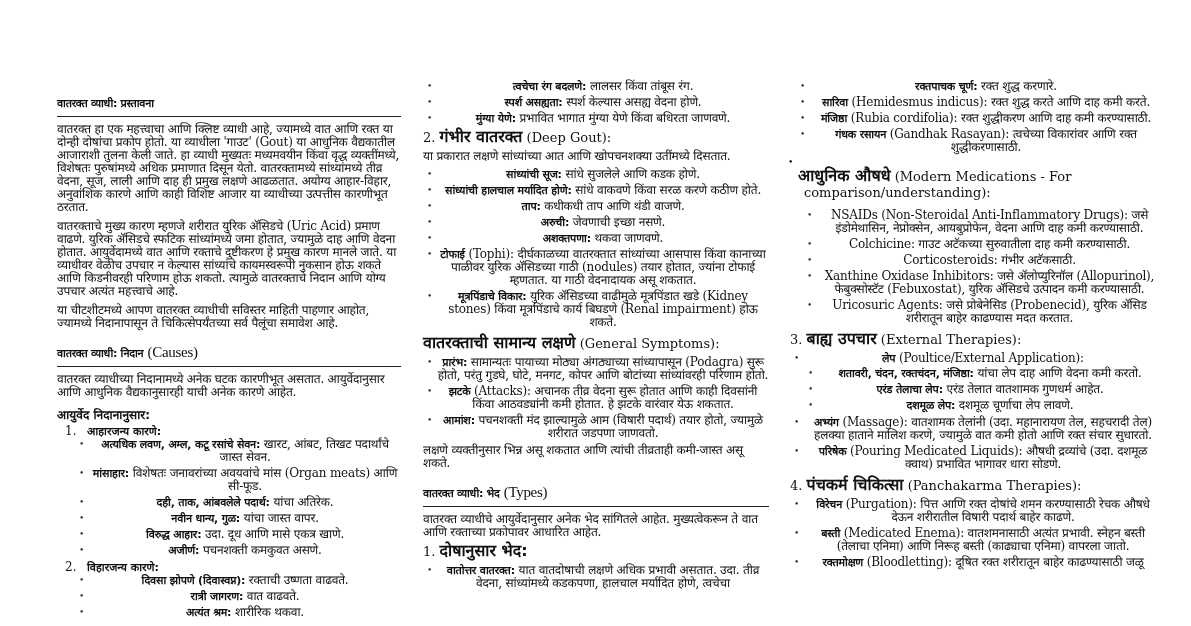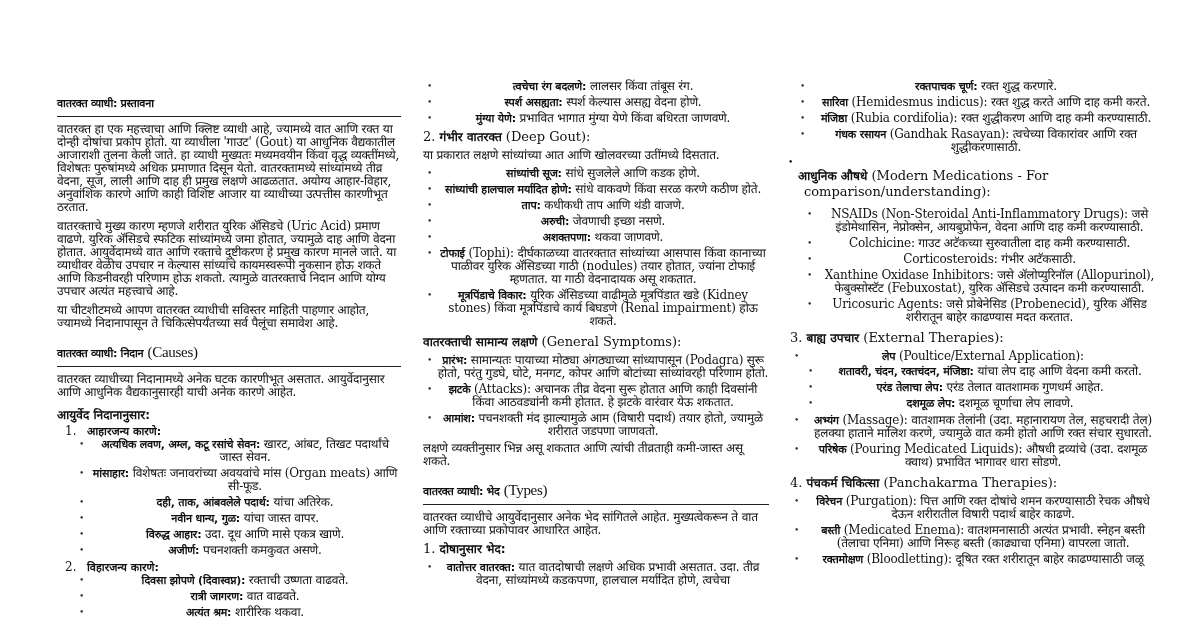--- a/index.html
+++ b/index.html
@@ -14,21 +14,21 @@
   .col3 { left: 790px; width: 372px; top: 80px; }
   h2 {
     font-family: "DejaVu Sans", "Liberation Sans", sans-serif;
     font-size: 14px; line-height: 20px; margin: 0 0 6px 0; padding-bottom: 2px;
     border-bottom: 1.5px solid #222; font-weight: normal; letter-spacing: -0.3px;
   }
   h2 b { font-weight: bold; text-align: right; }
   h2 .en { font-family: "Liberation Serif", serif; font-size: 15px; }
   p { margin: 0 0 6px 0; letter-spacing: -0.2px; }
   .sub { font-size: 13px; line-height: 16px; margin: 2px 0 4px 0; }
-  .sub b { font-family: "DejaVu Sans", sans-serif; font-size: 12px; }
+  .sub b { font-family: "DejaVu Sans", sans-serif; font-size: 16px; }
   ul { list-style: none; margin: 0 0 4px 0; padding: 0 0 0 12px; text-align: center; }
   ul li { position: relative; margin: 0 0 3px 0; letter-spacing: -0.2px; }
   ul li::before {
     content: "•"; position: absolute; left: -10px; top: 0; font-size: 9px; color: #333;
   }
   ul.deep { padding-left: 24px; }
   ol.num { list-style: none; margin: 0; padding: 0 0 0 8px; }
   ol.num > li { margin: 0 0 2px 0; }
   .n { display: inline-block; width: 22px; }
   b { font-family: "DejaVu Sans", sans-serif; font-weight: bold; font-size: 11px; }
@@ -73,21 +73,21 @@
   </ol>
 </div>
 
 <div class="col col2">
   <ul style="padding-left:14px">
     <li><b>त्वचेचा रंग बदलणे:</b><span> लालसर किंवा तांबूस रंग.</span></li>
     <li><b>स्पर्श असह्यता:</b><span> स्पर्श केल्यास असह्य वेदना होणे.</span></li>
     <li><b>मुंग्या येणे:</b><span> प्रभावित भागात मुंग्या येणे किंवा बधिरता जाणवणे.</span></li>
   </ul>
   <div class="sub"><span>2.</span> <b>गंभीर वातरक्त</b><span> (Deep Gout):</span></div>
-  <p style="margin-bottom:5px">या प्रकारात लक्षणे सांध्यांच्या आत आणि खोलवरच्या उतींमध्ये दिसतात.</p>
+  <p style="margin-bottom:5px">या प्रकारात लक्षणे सांध्यांच्या आत आणि खोपचनशक्या उतींमध्ये दिसतात.</p>
   <ul style="padding-left:14px">
     <li><b>सांध्यांची सूज:</b><span> सांधे सुजलेले आणि कडक होणे.</span></li>
     <li><b>सांध्यांची हालचाल मर्यादित होणे:</b><span> सांधे वाकवणे किंवा सरळ करणे कठीण होते.</span></li>
     <li><b>ताप:</b><span> कधीकधी ताप आणि थंडी वाजणे.</span></li>
     <li><b>अरुची:</b><span> जेवणाची इच्छा नसणे.</span></li>
     <li><b>अशक्तपणा:</b><span> थकवा जाणवणे.</span></li>
     <li><b>टोफाई</b><span> (Tophi): दीर्घकाळच्या वातरक्तात सांध्यांच्या आसपास किंवा कानाच्या पाळीवर युरिक ॲसिडच्या गाठी (nodules) तयार होतात, ज्यांना टोफाई म्हणतात. या गाठी वेदनादायक असू शकतात.</span></li>
     <li><b>मूत्रपिंडाचे विकार:</b><span> युरिक ॲसिडच्या वाढीमुळे मूत्रपिंडात खडे (Kidney stones) किंवा मूत्रपिंडाचे कार्य बिघडणे (Renal impairment) होऊ शकते.</span></li>
   </ul>
   <div class="sub" style="margin-top:6px"><b>वातरक्ताची सामान्य लक्षणे</b><span> (General Symptoms):</span></div>

